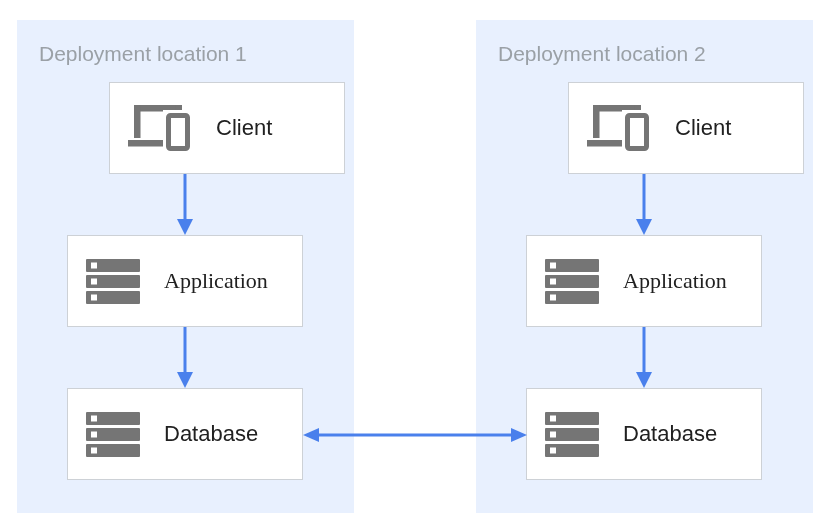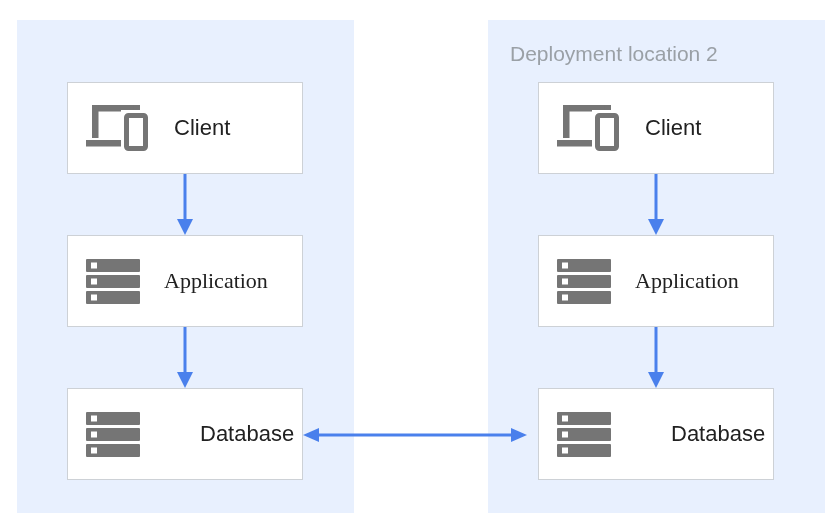--- a/index.html
+++ b/index.html
@@ -21,43 +21,43 @@
   }
   .stage { position: absolute; inset: 0; }
   .panel {
     position: absolute;
     top: 20px;
     width: 337px;
     height: 493px;
     background: var(--panel-bg);
   }
   .panel-1 { left: 17px; }
-  .panel-2 { left: 488px; text-align: center; }
+  .panel-2 { left: 476px; text-align: center; }
   .panel-title {
     position: absolute;
     left: 22px; top: 22px;
     font-size: 21px;
     line-height: 24px;
     color: var(--title-gray);
     white-space: nowrap;
   }
   .node {
     position: absolute;
     left: 50px;
     width: 236px;
     height: 92px;
     background: var(--box-bg);
     border: 1px solid var(--box-border);
     box-sizing: border-box;
     display: flex;
     align-items: center;
   }
-  .node-client      { top: 62px; }
+  .node-client      { top: 62px; margin-left: 42px; }
   .node-application { top: 215px; font-family: Liberation Serif, serif; }
-  .node-database    { top: 368px; gap: 36px; }
+  .node-database    { top: 368px; }
   .node .icon {
     margin-left: 18px;
     color: var(--icon-gray);
     display: flex;
     align-items: center;
     flex: 0 0 auto;
   }
   .node .label {
     margin-left: 24px;
     font-size: 22px;
@@ -82,20 +82,21 @@
     color: var(--arrow-blue);
   }
   svg { display: block; }
 </style>
 </head>
 <body>
 
 <div class="stage">
 
   <div class="panel panel-1">
+    <div class="panel-title">Deployment location 1</div>
 
     <div class="node node-client">
       <span class="icon">
         <svg width="64" height="50" viewBox="0 0 64 50" fill="currentColor">
           <rect x="6" y="2" width="48" height="6.5"></rect>
           <rect x="47.5" y="2" width="6.5" height="12"></rect>
           <rect x="6" y="2" width="6.5" height="33"></rect>
           <rect x="0" y="37" width="38" height="6.5"></rect>
           <rect x="35" y="7" width="29" height="43" fill="#ffffff"></rect>
           <rect x="40.5" y="12.5" width="19" height="33" rx="2" fill="#ffffff" stroke="currentColor" stroke-width="5"></rect>

